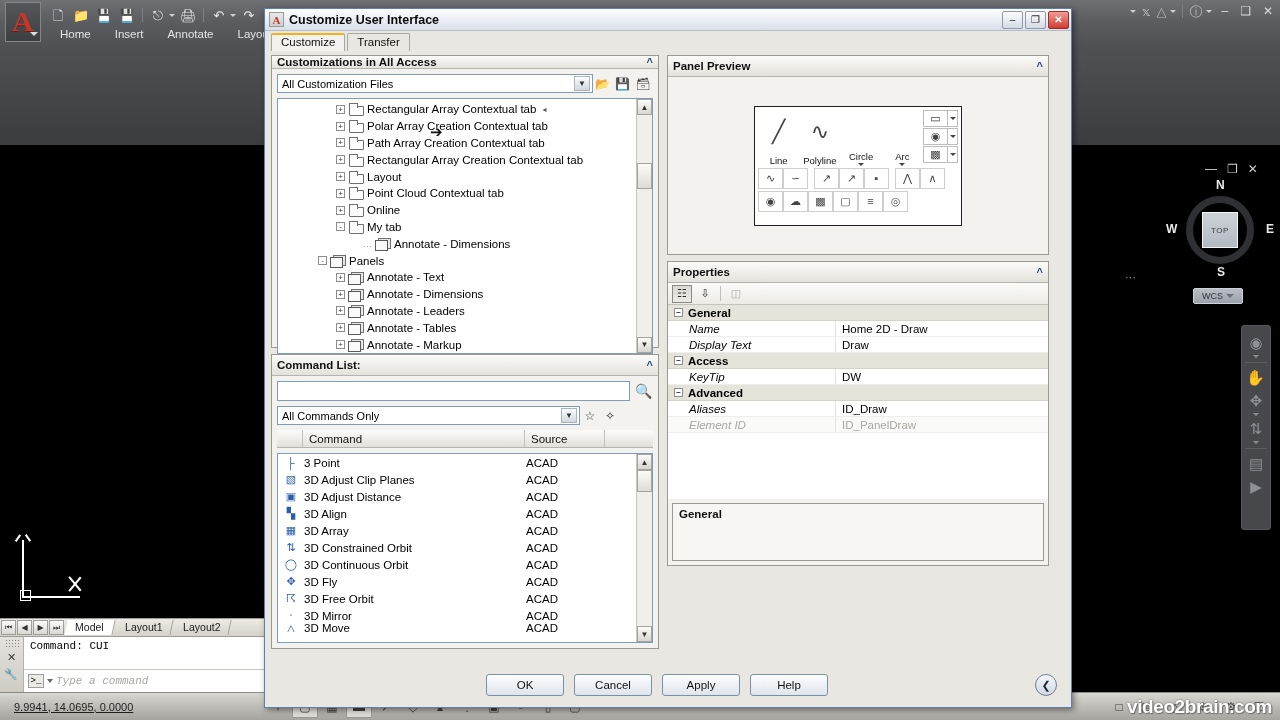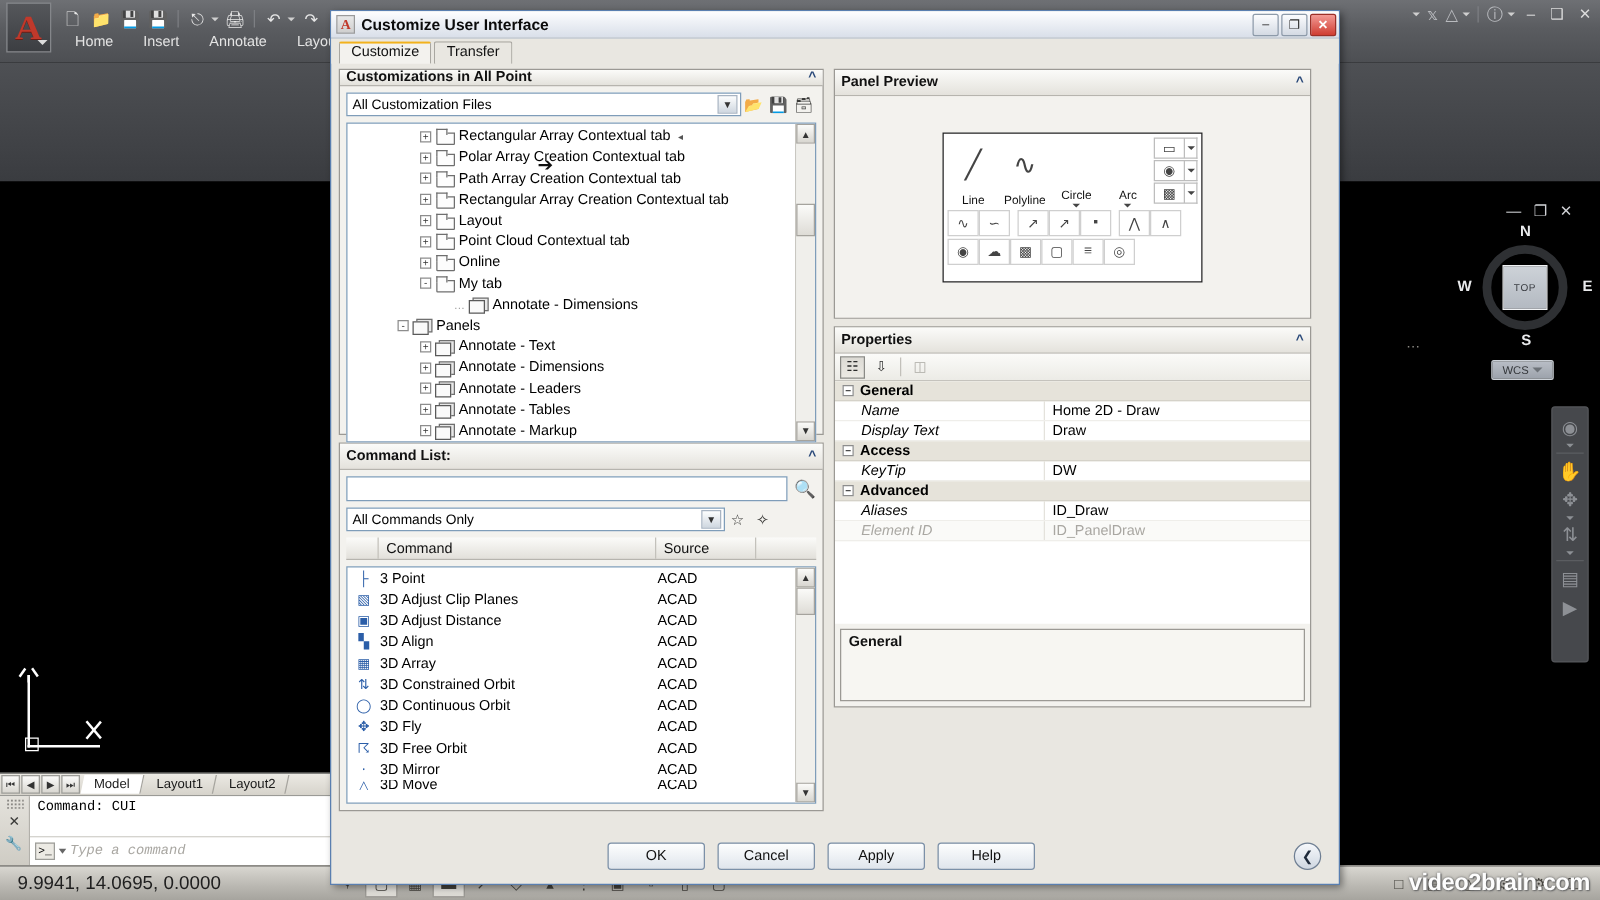--- a/index.html
+++ b/index.html
@@ -139,21 +139,21 @@
   .cmd-prompt { width:16px; height:14px; border:1px solid #9d9d99; background:#eceae4;
     font-family:"Liberation Mono", monospace; font-size:9px; display:flex; align-items:center; justify-content:center; }
   .cmd-caret { width:0;height:0;border-left:3px solid transparent;border-right:3px solid transparent;border-top:4px solid #666; }
   .cmd-ph { font-family:"Liberation Mono", monospace; font-size:11px; color:#a9a7a2; font-style:italic; }
 
   .statusbar {
     position:absolute; left:0; top:692px; width:1280px; height:28px;
     background:linear-gradient(180deg,#d9d7d1 0%,#b9b7b1 60%,#a6a49e 100%);
     border-top:1px solid #8d8b86; display:flex; align-items:center;
   }
-  .coords { width:265px; padding-left:14px; font-size:15px; color:#1f1f1f; }
+  .coords { width:265px; padding-left:14px; font-size:11px; color:#1f1f1f;text-decoration:underline; }
   .sb-btns { display:flex; align-items:center; gap:1px; }
   .sb-b { width:26px; height:22px; border:1px solid transparent;
     display:flex; align-items:center; justify-content:center; font-size:12px; color:#43413c; }
   .sb-b.on { background:linear-gradient(180deg,#f4f3ef,#dcdad4); border:1px solid #9b9994; }
   .sb-right { margin-left:auto; display:flex; align-items:center; gap:2px; padding-right:8px; }
 
   .watermark {
     position:absolute; right:8px; top:694px; height:26px;
     font-family:"Liberation Sans", sans-serif; font-size:19px; font-weight:bold;
     color:#fdfdfd; text-shadow:0 0 2px #555, 1px 1px 1px #777;
@@ -482,21 +482,21 @@
     <div class="cui-tab active">Customize</div>
     <div class="cui-tab">Transfer</div>
   </div>
 
   <div class="cui-body">
 
     <div class="col-left">
 
       <div class="panel" style="height:293px;">
         <div class="panel-hd">
-          <span>Customizations in All Point</span>
+          <span>Customizations in All Access</span>
           <span class="chev">^</span>
         </div>
         <div class="panel-bd">
           <div class="row">
             <div class="sel">
               <span>All Customization Files</span>
               <span class="sel-arrow">▼</span>
             </div>
             <div class="tbtn">📂</div>
             <div class="tbtn">💾</div>

